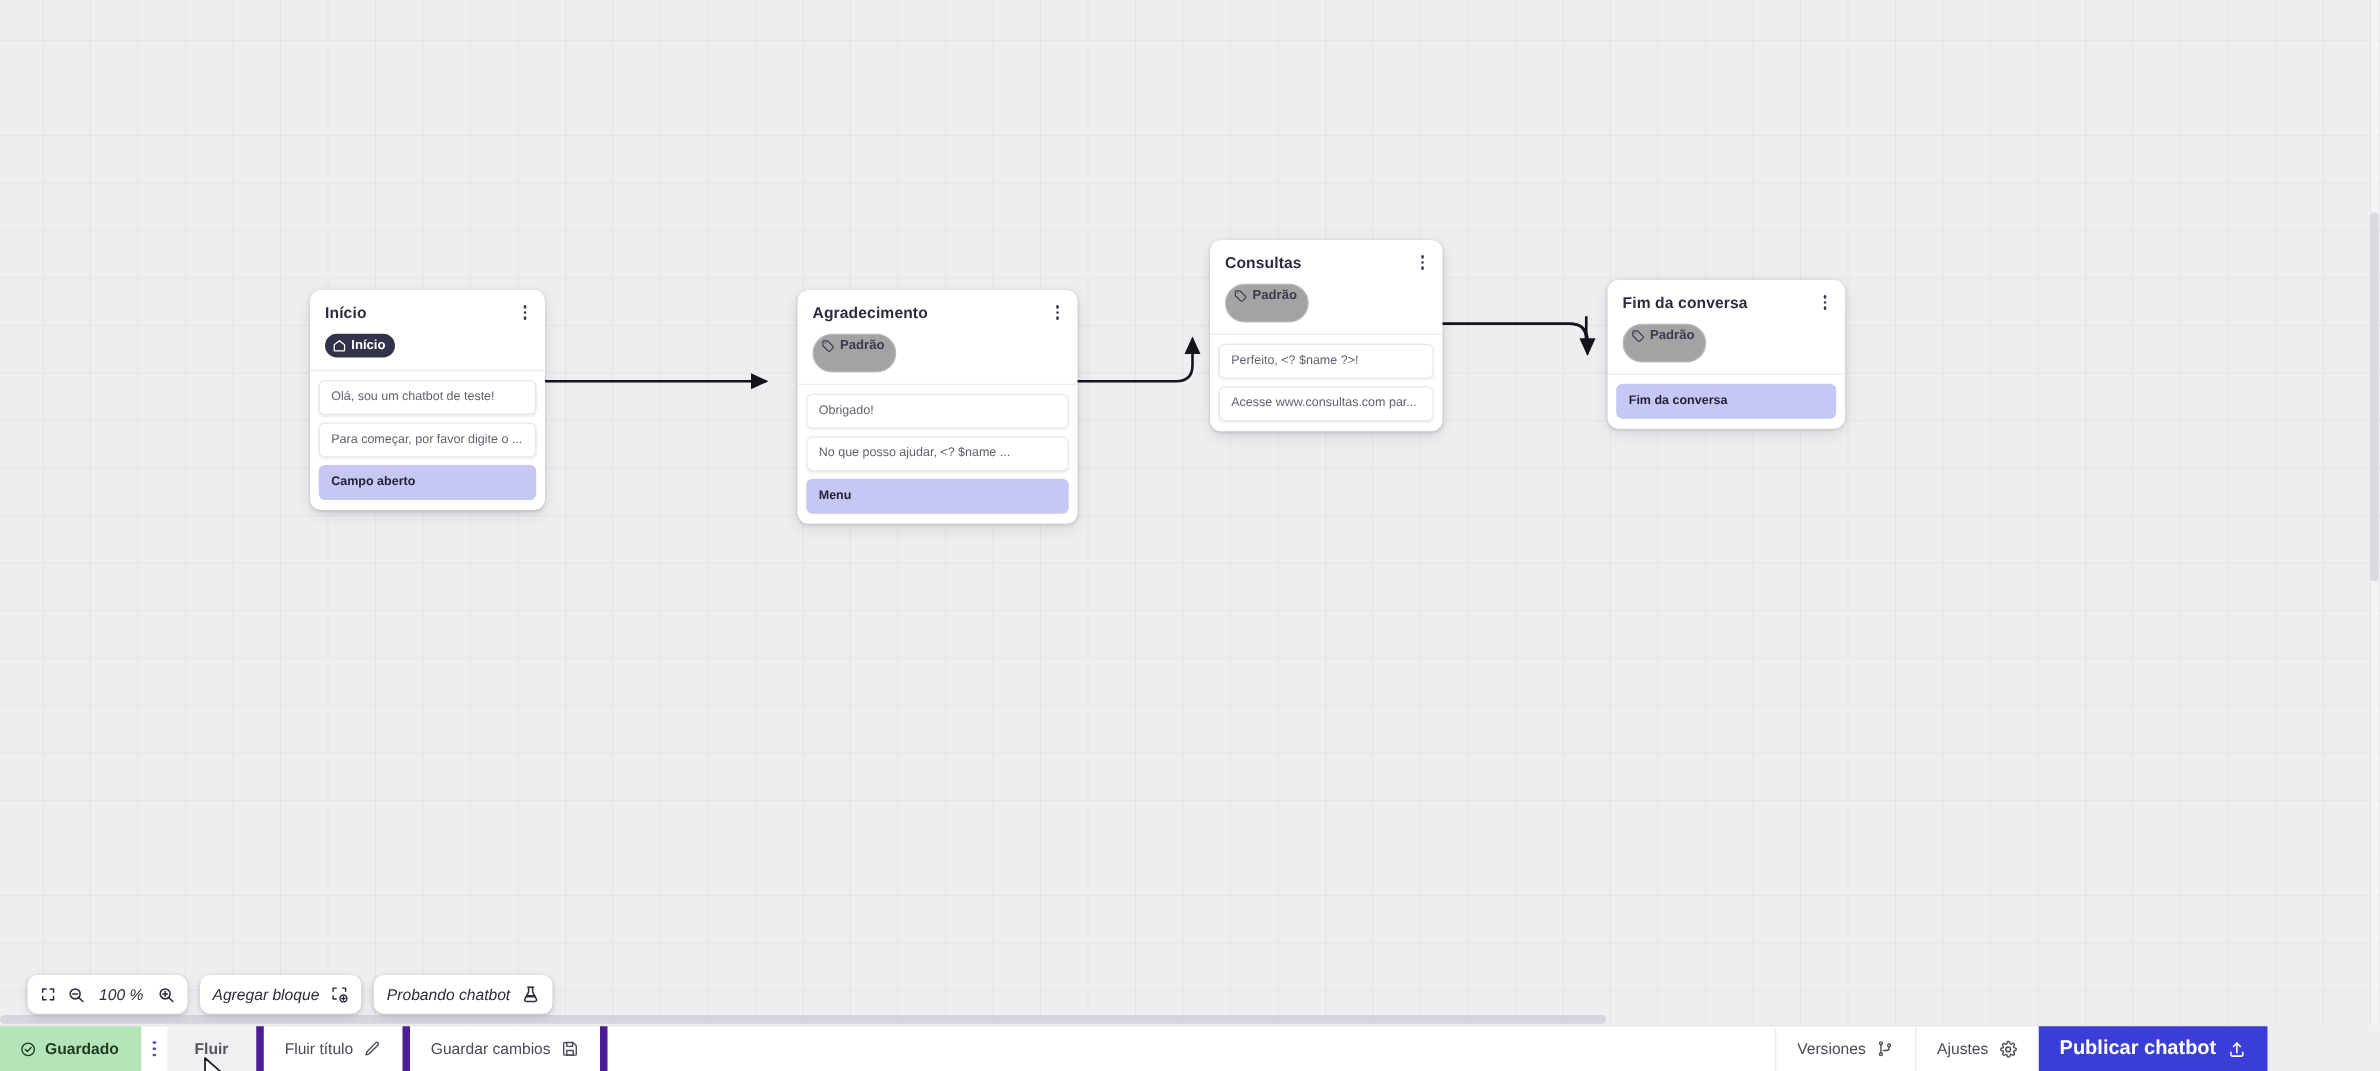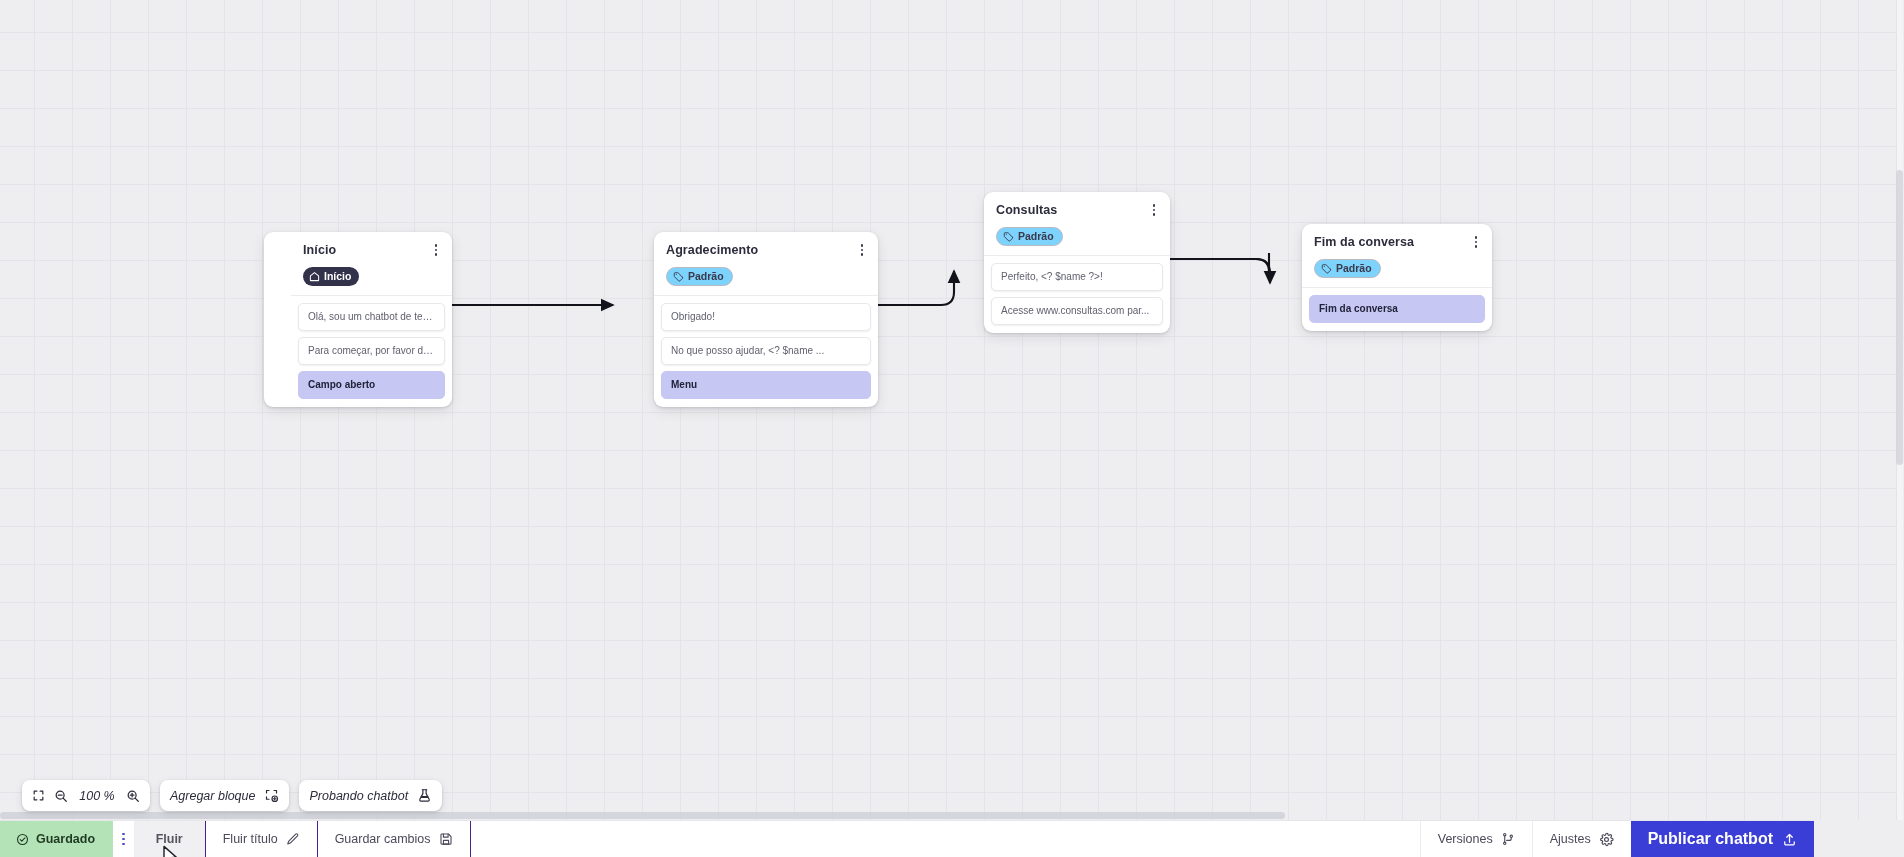--- a/index.html
+++ b/index.html
@@ -28,21 +28,20 @@
   #edges { position: absolute; left: 0; top: 0; width: 1904px; height: 820px; pointer-events: none; }
 
   
   .node {
     position: absolute;
     background: #ffffff;
     border-radius: 9px;
     box-shadow: 0 1px 3px rgba(16,16,40,.16), 0 4px 14px rgba(16,16,40,.09);
     padding: 0 0 8px 0;
     user-select: none;
-    margin-left: 16px;
   }
   .node-head {
     position: relative;
     padding: 11px 12px 9px 12px;
     border-bottom: 1px solid #ececed;
   }
   .node-title {
     font-size: 12.5px;
     font-weight: bold;
     color: #2c2c3c;
@@ -61,21 +60,21 @@
   
   .badge-row { margin-top: 9px; }
   .badge {
     display: inline-flex; align-items: center; gap: 4px;
     font-size: 10.5px; font-weight: bold; line-height: 1;
     padding: 4px 8px 4px 6px;
     border-radius: 999px;
     white-space: nowrap;
   }
   .badge.start { background: #32324a; color: #ffffff; }
-  .badge.default { background: #7dd3fc; color: #3a3a4c; border: 1px solid #b9b9c4; padding: 3px 8px 3px 6px; }
+  .badge.default { background: #a3a3a3; color: #3a3a4c; border: 1px solid #b9b9c4; padding: 3px 8px 15px 6px; }
   .badge svg { display: block; }
 
   
   .node-body { padding: 7px 7px 0 7px; display: flex; flex-direction: column; gap: 6px; }
   .row {
     border: 1px solid #e8e8ea;
     background: #ffffff;
     border-radius: 5px;
     padding: 6px 9px;
     font-size: 10px;
@@ -129,21 +128,21 @@
     display: flex; align-items: center; gap: 7px;
     background: #b5e3b8; color: #1e3a21;
     padding: 0 18px 0 16px;
     font-size: 12.5px; font-weight: bold;
   }
   .bb-item {
     display: flex; align-items: center; gap: 8px;
     padding: 0 17px;
     font-size: 12.5px; color: #4a4a5a;
     cursor: pointer;
-    border-right: 1px solid #4c1d95;
+    border-right: 6px solid #4c1d95;
     white-space: nowrap;
   }
   .bb-item.kebab-item { padding: 0 9px; border-right: none; }
   .bb-item.flow { color: #55555f; font-weight: bold; background: #f0f0f2; padding: 0 22px; }
   .bb-kebab { display: flex; flex-direction: column; gap: 2.5px; align-items: center; }
   .bb-kebab i { width: 2.6px; height: 2.6px; border-radius: 50%; background: #4f4fc9; }
   .spacer { flex: 1; }
   .bb-right { display: flex; align-items: stretch; }
   .bb-right .bb-item { border-right: none; border-left: 1px solid #ececf0; }
   .publish {
@@ -175,21 +174,21 @@
         </marker>
       </defs>
       <path d="M 436,305 L 613,305" fill="none" stroke="#13131c" stroke-width="2.1" marker-end="url(#arw)"></path>
       <path d="M 806,305 L 941,305 Q 954,305 954,292 L 954,271" fill="none" stroke="#13131c" stroke-width="2.1" marker-end="url(#arw)"></path>
       <path d="M 1153,259 L 1256,259 Q 1269,259 1269,272 L 1269,253" fill="none" stroke="#13131c" stroke-width="2.1"></path>
       <path d="M 1153,259 L 1255,259 Q 1269,259 1269,273 L 1269,252" fill="none" stroke="none"></path>
       <path d="M 1153,259 L 1256,259 Q 1270,259 1270,273 L 1270,283" fill="none" stroke="#13131c" stroke-width="2.1" marker-end="url(#arw)"></path>
       <path d="M 1900,0 L 1900,820" stroke="#f4f4f7" stroke-width="6" fill="none"></path>
     </svg>
 
-    <div class="node" style="left:248px; top:232px; width:188px;padding-left:27px;">
+    <div class="node" style="left:248px; top:232px; width:188px;">
       <div class="node-head">
         <div class="node-title">Início</div>
         <div class="kebab">
             <i></i>
             <i></i>
             <i></i>
           </div>
         <div class="badge-row">
           <span class="badge start">
             <svg width="11" height="11" viewBox="0 0 24 24" fill="none" stroke="#ffffff" stroke-width="2.2" stroke-linecap="round" stroke-linejoin="round">

